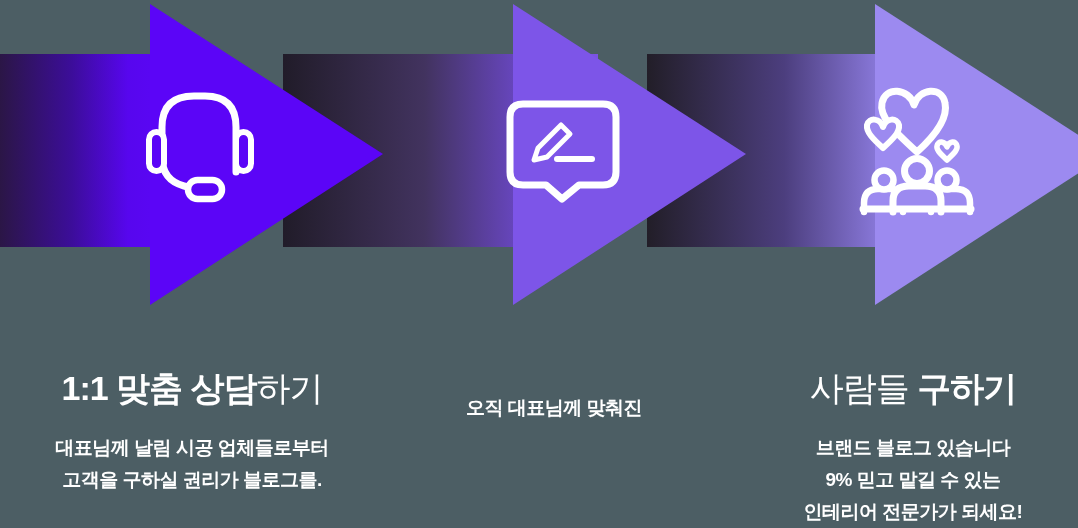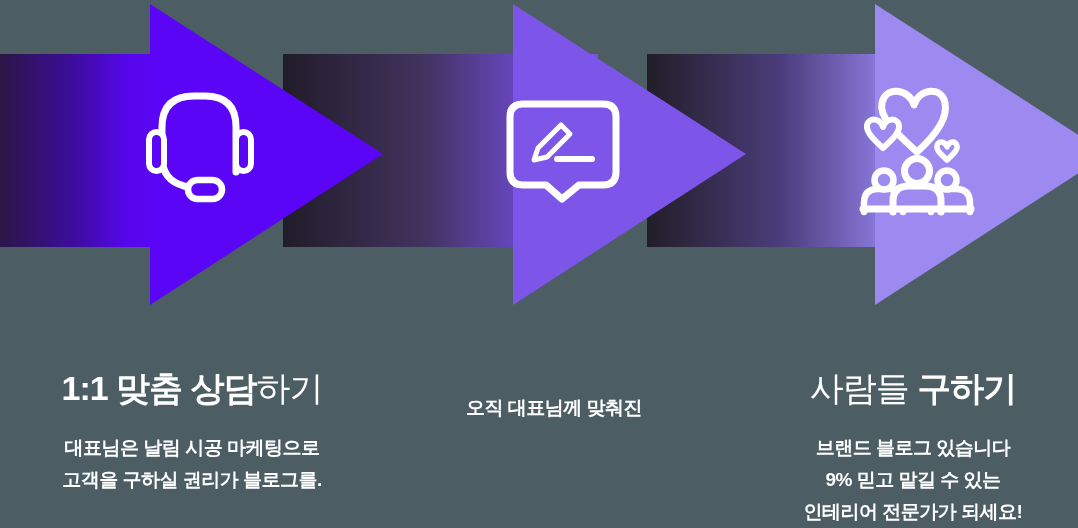--- a/index.html
+++ b/index.html
@@ -115,21 +115,21 @@
       <circle class="lnf" stroke-width="6.5" fill="#9c8af0" cx="884" cy="180" r="9.5"></circle>
       <circle class="lnf" stroke-width="6.5" fill="#9c8af0" cx="947" cy="180" r="9.5"></circle>
       <circle class="lnf" stroke-width="7" fill="#9c8af0" cx="917" cy="171" r="12.5"></circle>
       <path class="ln" stroke-width="7" d="M 863 209 H 971"></path>
     </g>
   </svg>
 
   <div class="step-text col1">
     <h2 class="step-title"><span class="w-bold">1:1 맞춤 상담</span><span class="w-light">하기</span></h2>
     <p class="step-desc">
-      <span>대표님은 날림 시공 마케팅으로</span><br>
+      <span>대표님께 날림 시공 업체들로부터</span><br>
       <span>고객을 구하실 권리가 블로그를.</span>
     </p>
   </div>
 
   <div class="step-text col2">
     <p class="step-desc">
       <span>오직 대표님께 맞춰진</span><br>
     </p>
   </div>
 

